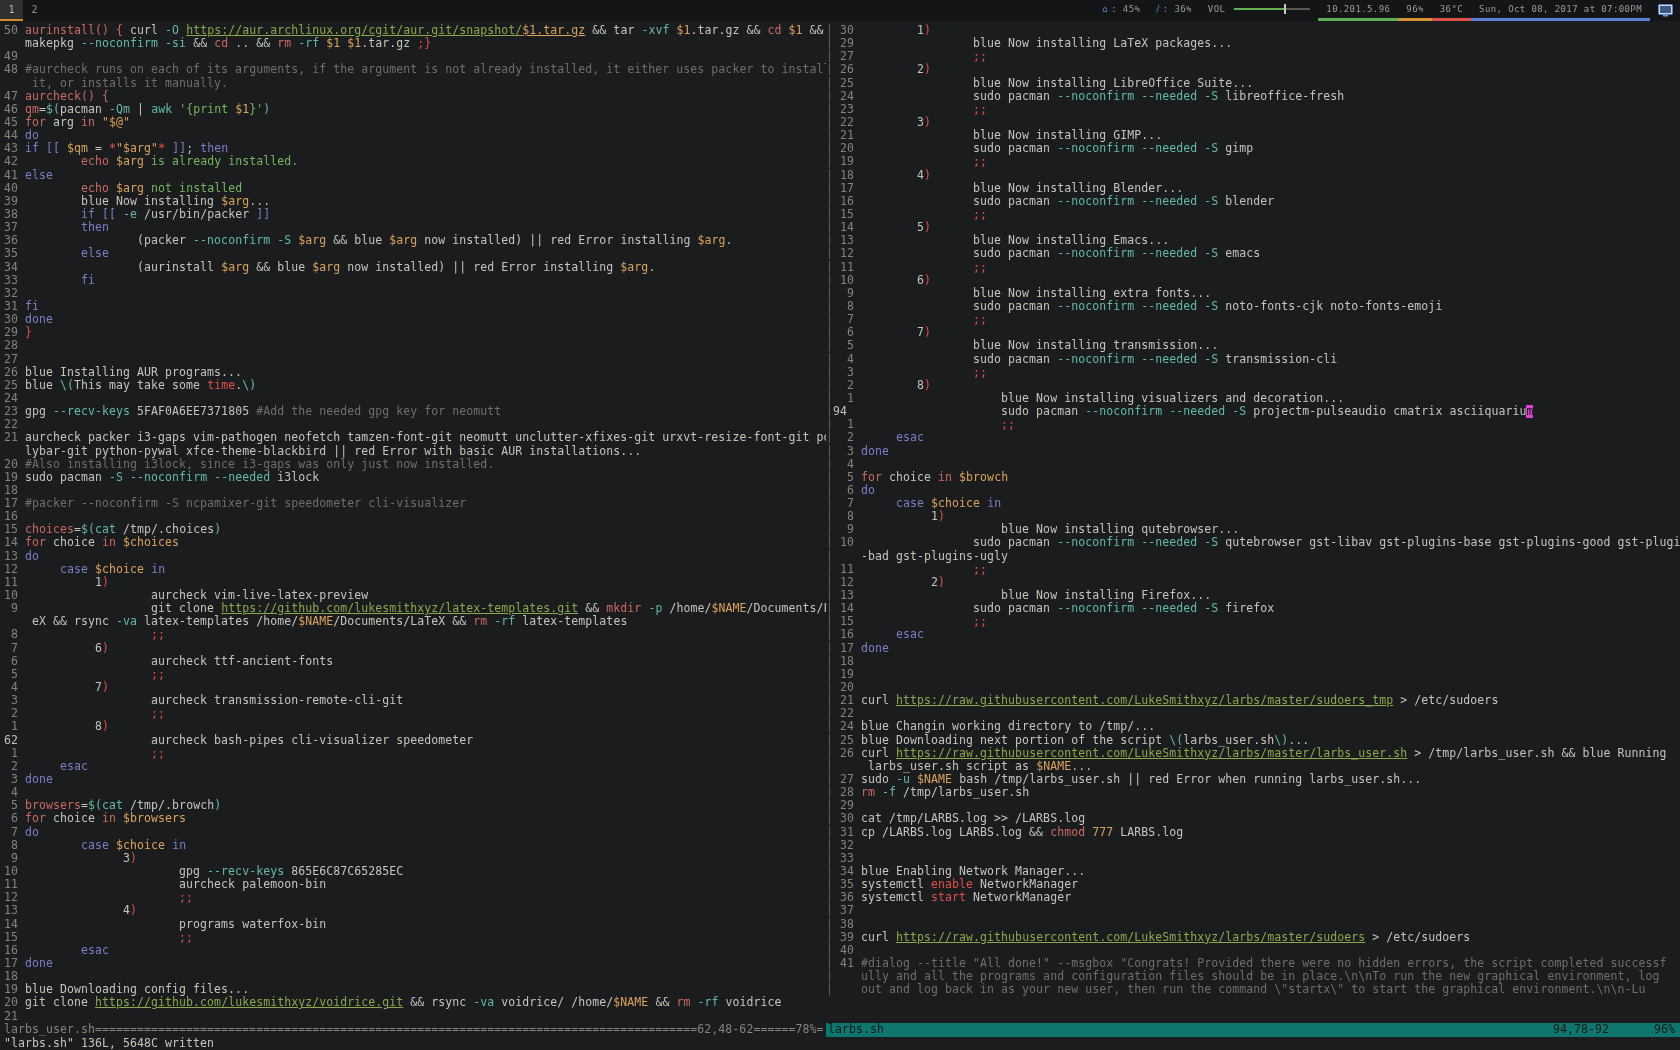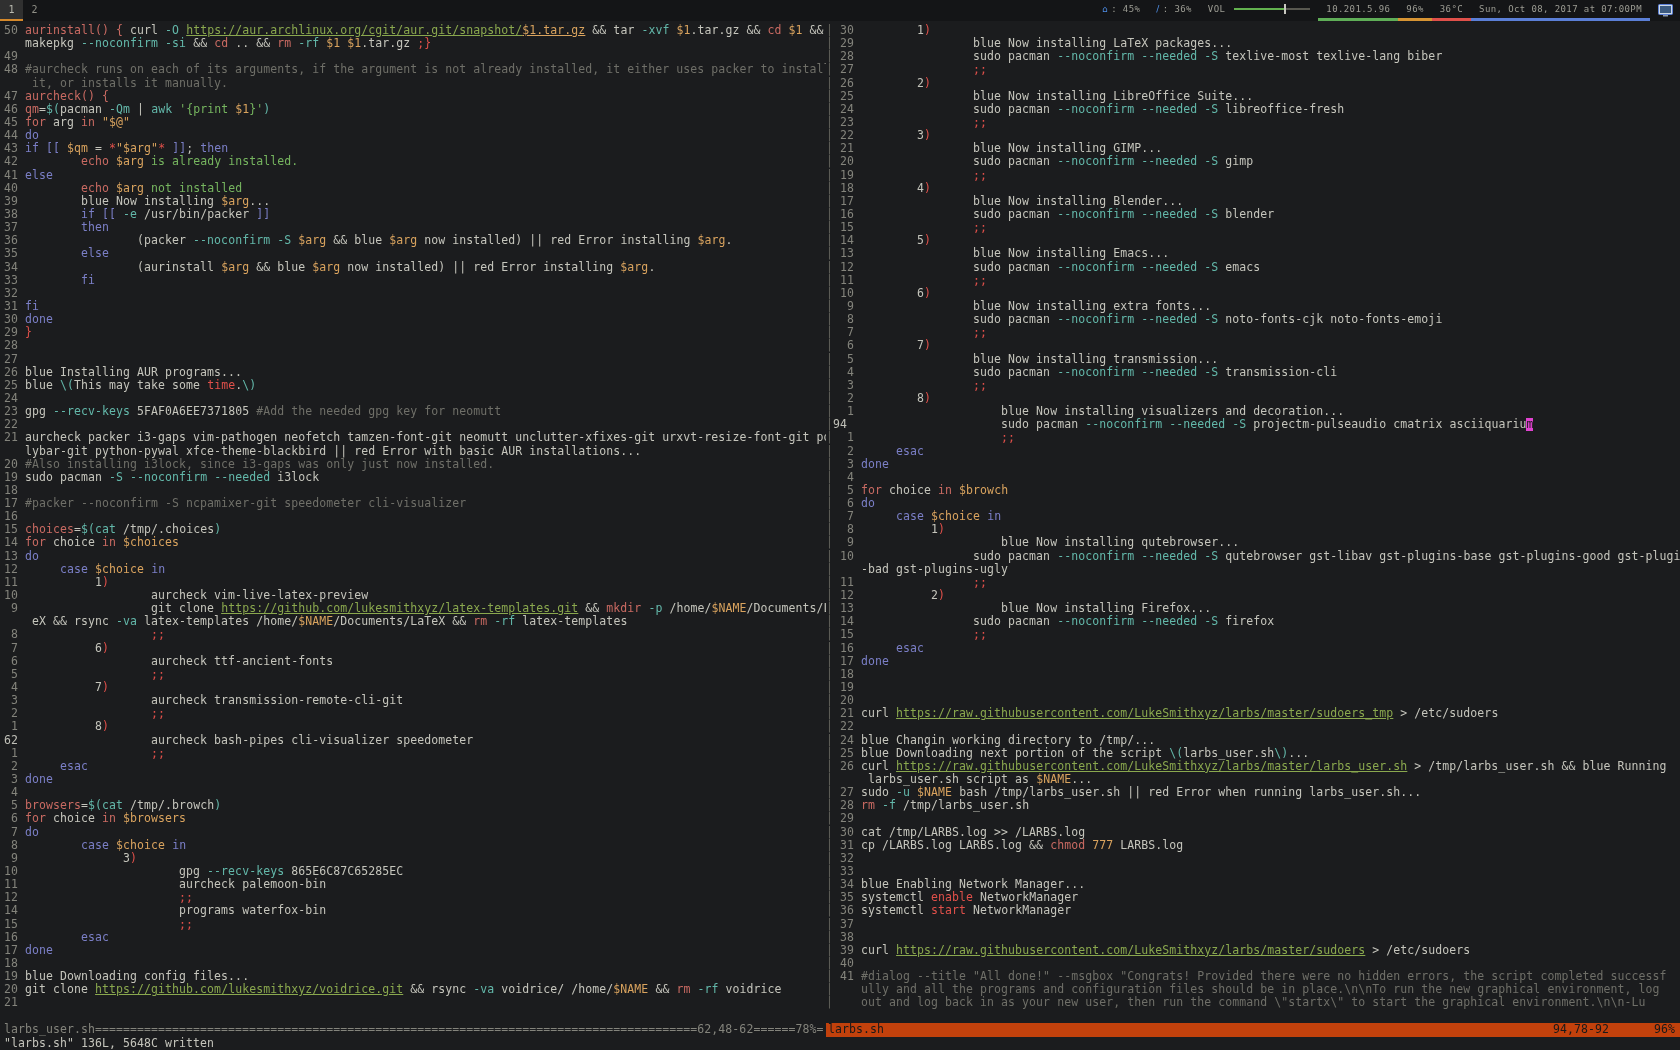--- a/index.html
+++ b/index.html
@@ -37,21 +37,21 @@
   .u{color:#8aa84e;text-decoration:underline;}
   .ou{color:#d9a35e;text-decoration:underline;}
   .c{color:#6f6f68;}
   .k{color:#84847c;}
   .w{color:#c0c0b8;}
   .m{background:#e042d0;color:#1b1b1b;}
   .sep{color:#60605a;}
   .statusrow{position:absolute;left:0;top:1002.4px;width:1680px;height:13.4px;
              display:flex;white-space:pre;}
   .status-inactive{width:822px;padding-left:4px;color:#84847c;overflow:hidden;}
-  .status-active{flex:1;background:#c2410c;color:#191919;display:flex;padding:0 5px 0 2px;}
+  .status-active{flex:1;background:#0f766e;color:#191919;display:flex;padding:0 5px 0 2px;}
   .status-active .pos{margin-left:auto;}
   .status-active .pct{width:66px;text-align:right;}
   .cmdrow{position:absolute;left:4px;top:1015.8px;white-space:pre;color:#c5c5bc;}
 </style>
 </head>
 <body>
 
 <div class="topbar">
   <div class="wsbox">
       <div class="ws active">1</div>
@@ -157,33 +157,33 @@
       <div class="row"><span class="k"> 3 </span><span class="b">done</span></div>
       <div class="row"><span class="k"> 4 </span></div>
       <div class="row"><span class="k"> 5 </span><span class="r">browsers</span><span class="f">=</span><span class="t">$(</span><span class="t">cat</span><span class="f"> /tmp/.browch</span><span class="t">)</span></div>
       <div class="row"><span class="k"> 6 </span><span class="r">for</span><span class="f"> choice </span><span class="r">in</span><span class="f"> </span><span class="o">$browsers</span></div>
       <div class="row"><span class="k"> 7 </span><span class="b">do</span></div>
       <div class="row"><span class="k"> 8 </span><span class="f">        </span><span class="b">case</span><span class="f"> </span><span class="o">$choice</span><span class="f"> </span><span class="b">in</span></div>
       <div class="row"><span class="k"> 9 </span><span class="f">              3</span><span class="R">)</span></div>
       <div class="row"><span class="k">10 </span><span class="f">                      gpg </span><span class="t">--recv-keys</span><span class="f"> 865E6C87C65285EC</span></div>
       <div class="row"><span class="k">11 </span><span class="f">                      aurcheck palemoon-bin</span></div>
       <div class="row"><span class="k">12 </span><span class="f">                      </span><span class="R">;;</span></div>
+      <div class="row"><span class="k">13 </span><span class="f">              4</span><span class="R">)</span></div>
       <div class="row"><span class="k">14 </span><span class="f">                      programs waterfox-bin</span></div>
       <div class="row"><span class="k">15 </span><span class="f">                      </span><span class="R">;;</span></div>
       <div class="row"><span class="k">16 </span><span class="f">        </span><span class="b">esac</span></div>
       <div class="row"><span class="k">17 </span><span class="b">done</span></div>
       <div class="row"><span class="k">18 </span></div>
       <div class="row"><span class="k">19 </span><span class="f">blue Downloading config files...</span></div>
       <div class="row"><span class="k">20 </span><span class="f">git clone </span><span class="u">https://github.com/lukesmithxyz/voidrice.git</span><span class="f"> &amp;&amp; rsync </span><span class="t">-va</span><span class="f"> voidrice/ /home/</span><span class="o">$NAME</span><span class="f"> &amp;&amp; </span><span class="r">rm</span><span class="f"> </span><span class="t">-rf</span><span class="f"> voidrice</span></div>
       <div class="row"><span class="k">21 </span></div>
     </div>
   <div class="pane" id="right">
       <div class="row"><span class="sep">|</span><span class="k"> 30 </span><span class="f">        1</span><span class="R">)</span></div>
       <div class="row"><span class="sep">|</span><span class="k"> 29 </span><span class="f">                blue Now installing LaTeX packages...</span></div>
-      <div class="row"><span class="sep">|</span><span class="k"> 28 </span><span class="f">                sudo pacman </span><span class="t">--noconfirm</span><span class="f"> </span><span class="t">--needed</span><span class="f"> </span><span class="t">-S</span><span class="f"> texlive-most texlive-lang biber</span></div>
       <div class="row"><span class="sep">|</span><span class="k"> 27 </span><span class="f">                </span><span class="R">;;</span></div>
       <div class="row"><span class="sep">|</span><span class="k"> 26 </span><span class="f">        2</span><span class="R">)</span></div>
       <div class="row"><span class="sep">|</span><span class="k"> 25 </span><span class="f">                blue Now installing LibreOffice Suite...</span></div>
       <div class="row"><span class="sep">|</span><span class="k"> 24 </span><span class="f">                sudo pacman </span><span class="t">--noconfirm</span><span class="f"> </span><span class="t">--needed</span><span class="f"> </span><span class="t">-S</span><span class="f"> libreoffice-fresh</span></div>
       <div class="row"><span class="sep">|</span><span class="k"> 23 </span><span class="f">                </span><span class="R">;;</span></div>
       <div class="row"><span class="sep">|</span><span class="k"> 22 </span><span class="f">        3</span><span class="R">)</span></div>
       <div class="row"><span class="sep">|</span><span class="k"> 21 </span><span class="f">                blue Now installing GIMP...</span></div>
       <div class="row"><span class="sep">|</span><span class="k"> 20 </span><span class="f">                sudo pacman </span><span class="t">--noconfirm</span><span class="f"> </span><span class="t">--needed</span><span class="f"> </span><span class="t">-S</span><span class="f"> gimp</span></div>
       <div class="row"><span class="sep">|</span><span class="k"> 19 </span><span class="f">                </span><span class="R">;;</span></div>
       <div class="row"><span class="sep">|</span><span class="k"> 18 </span><span class="f">        4</span><span class="R">)</span></div>

